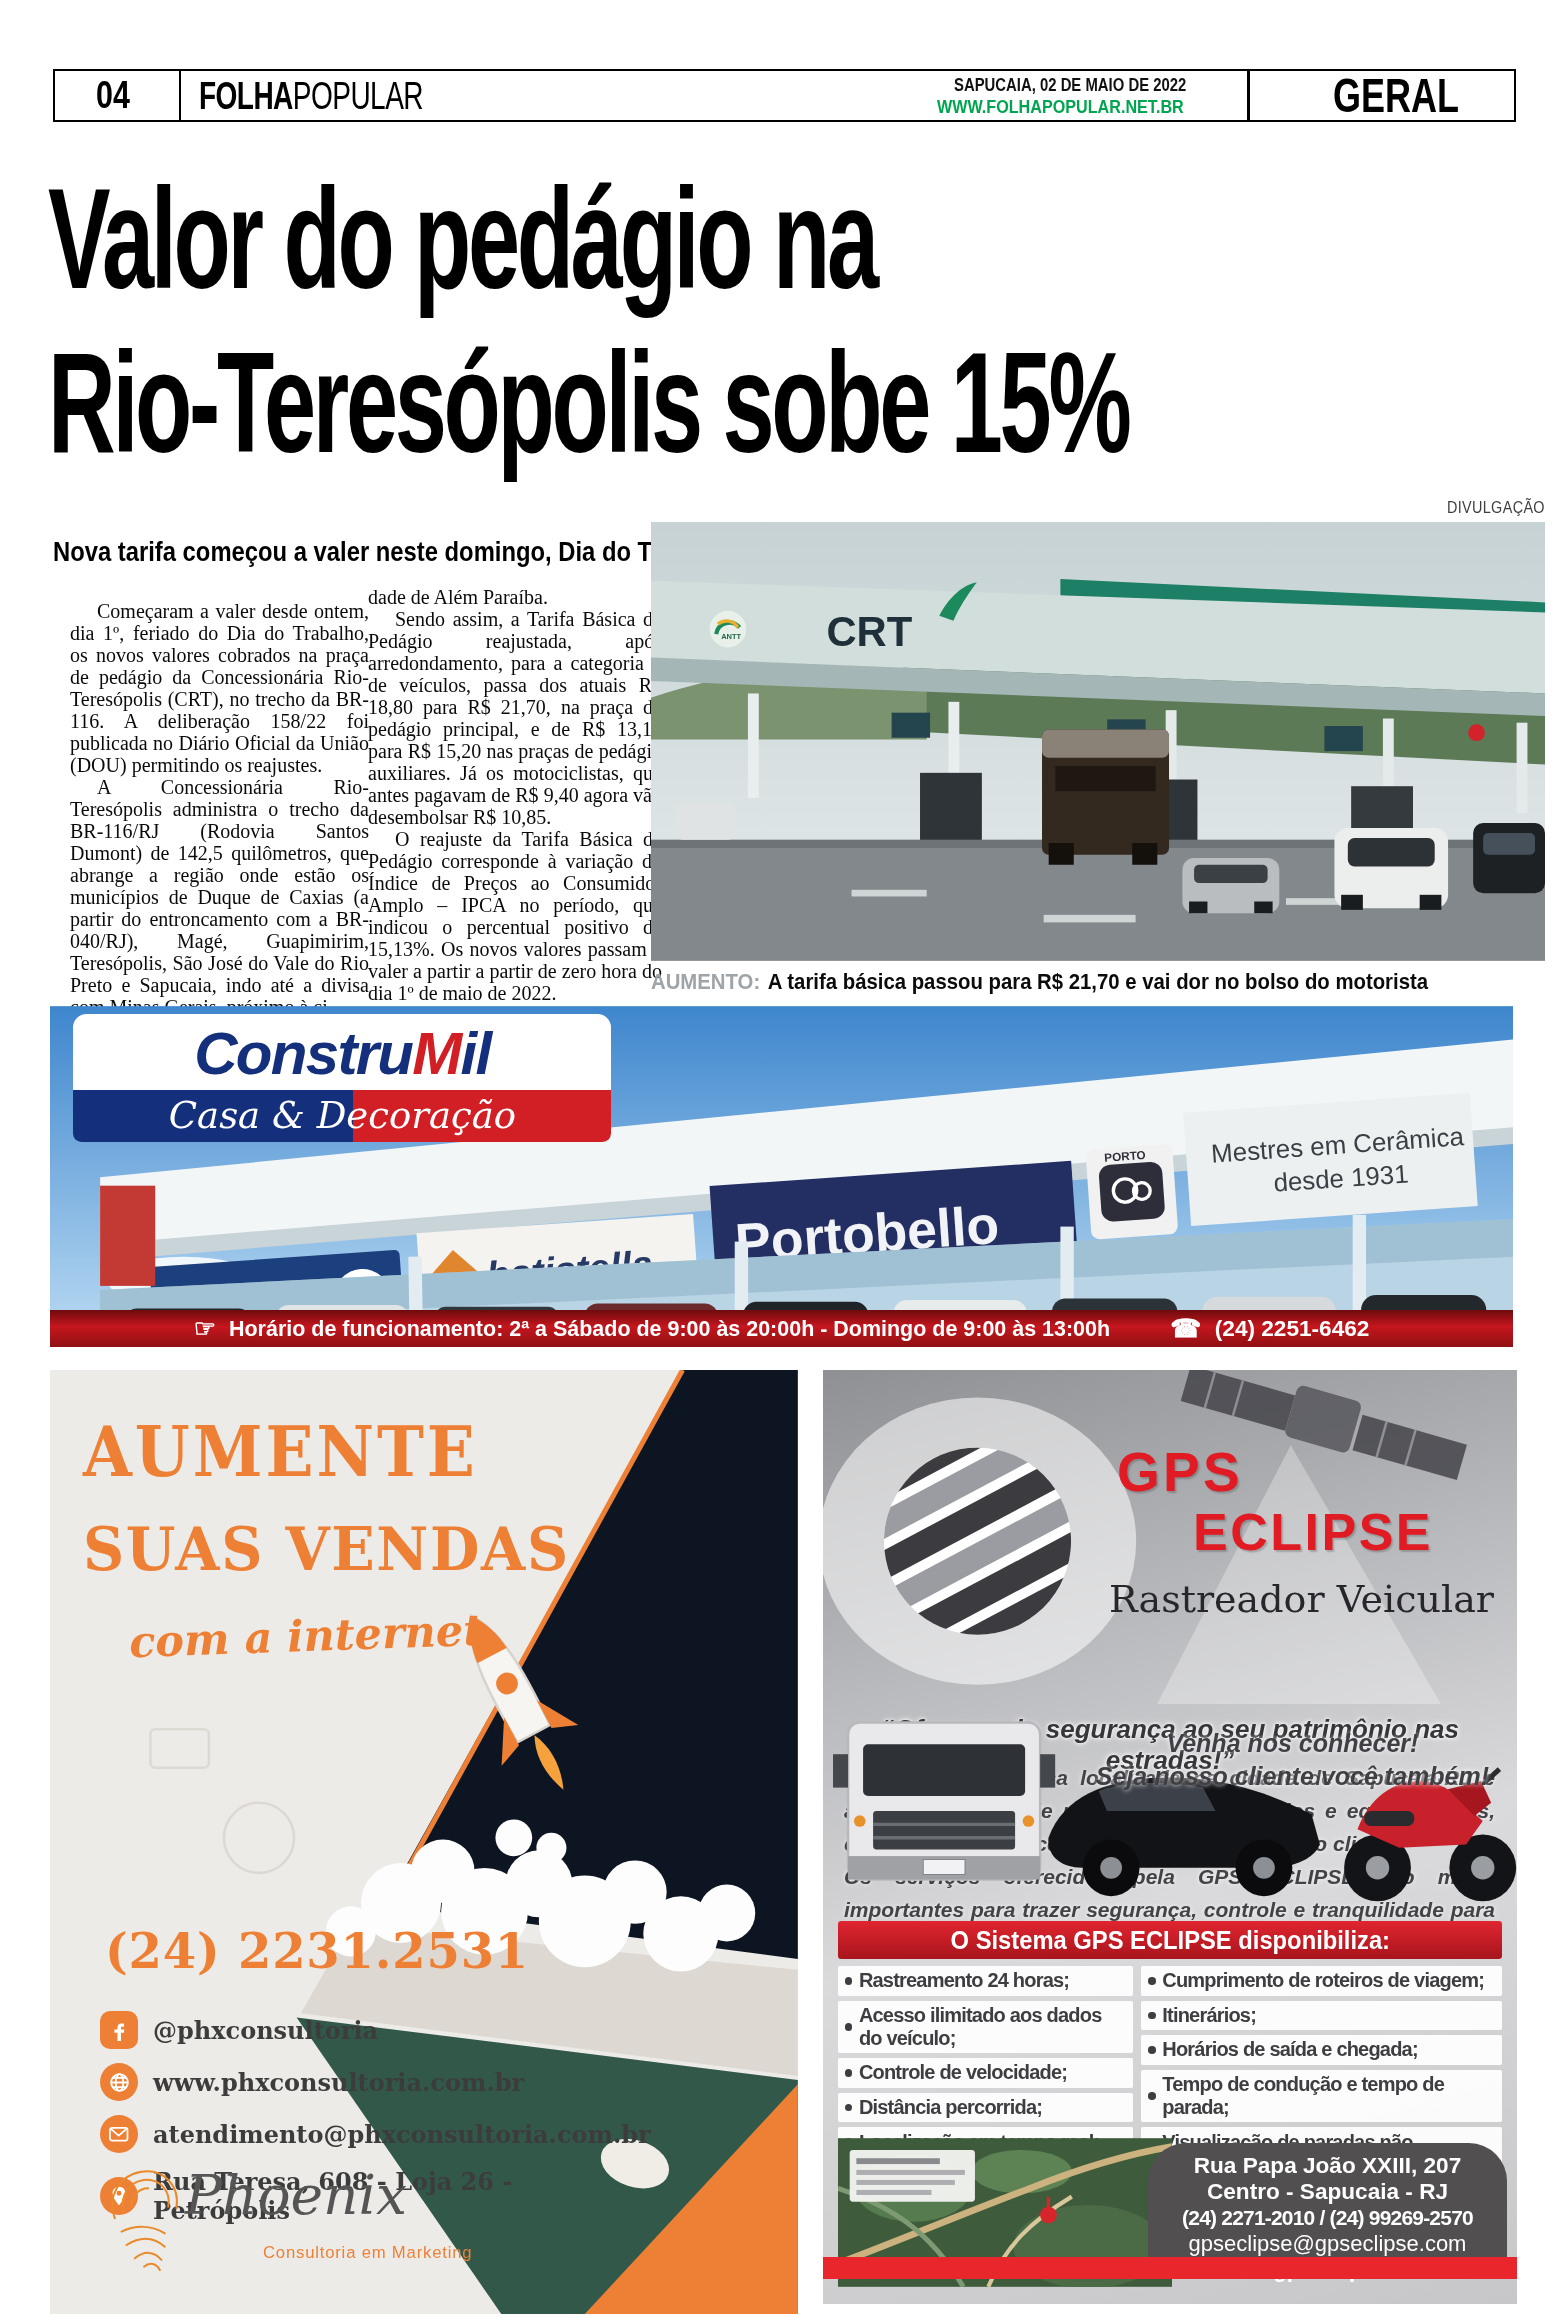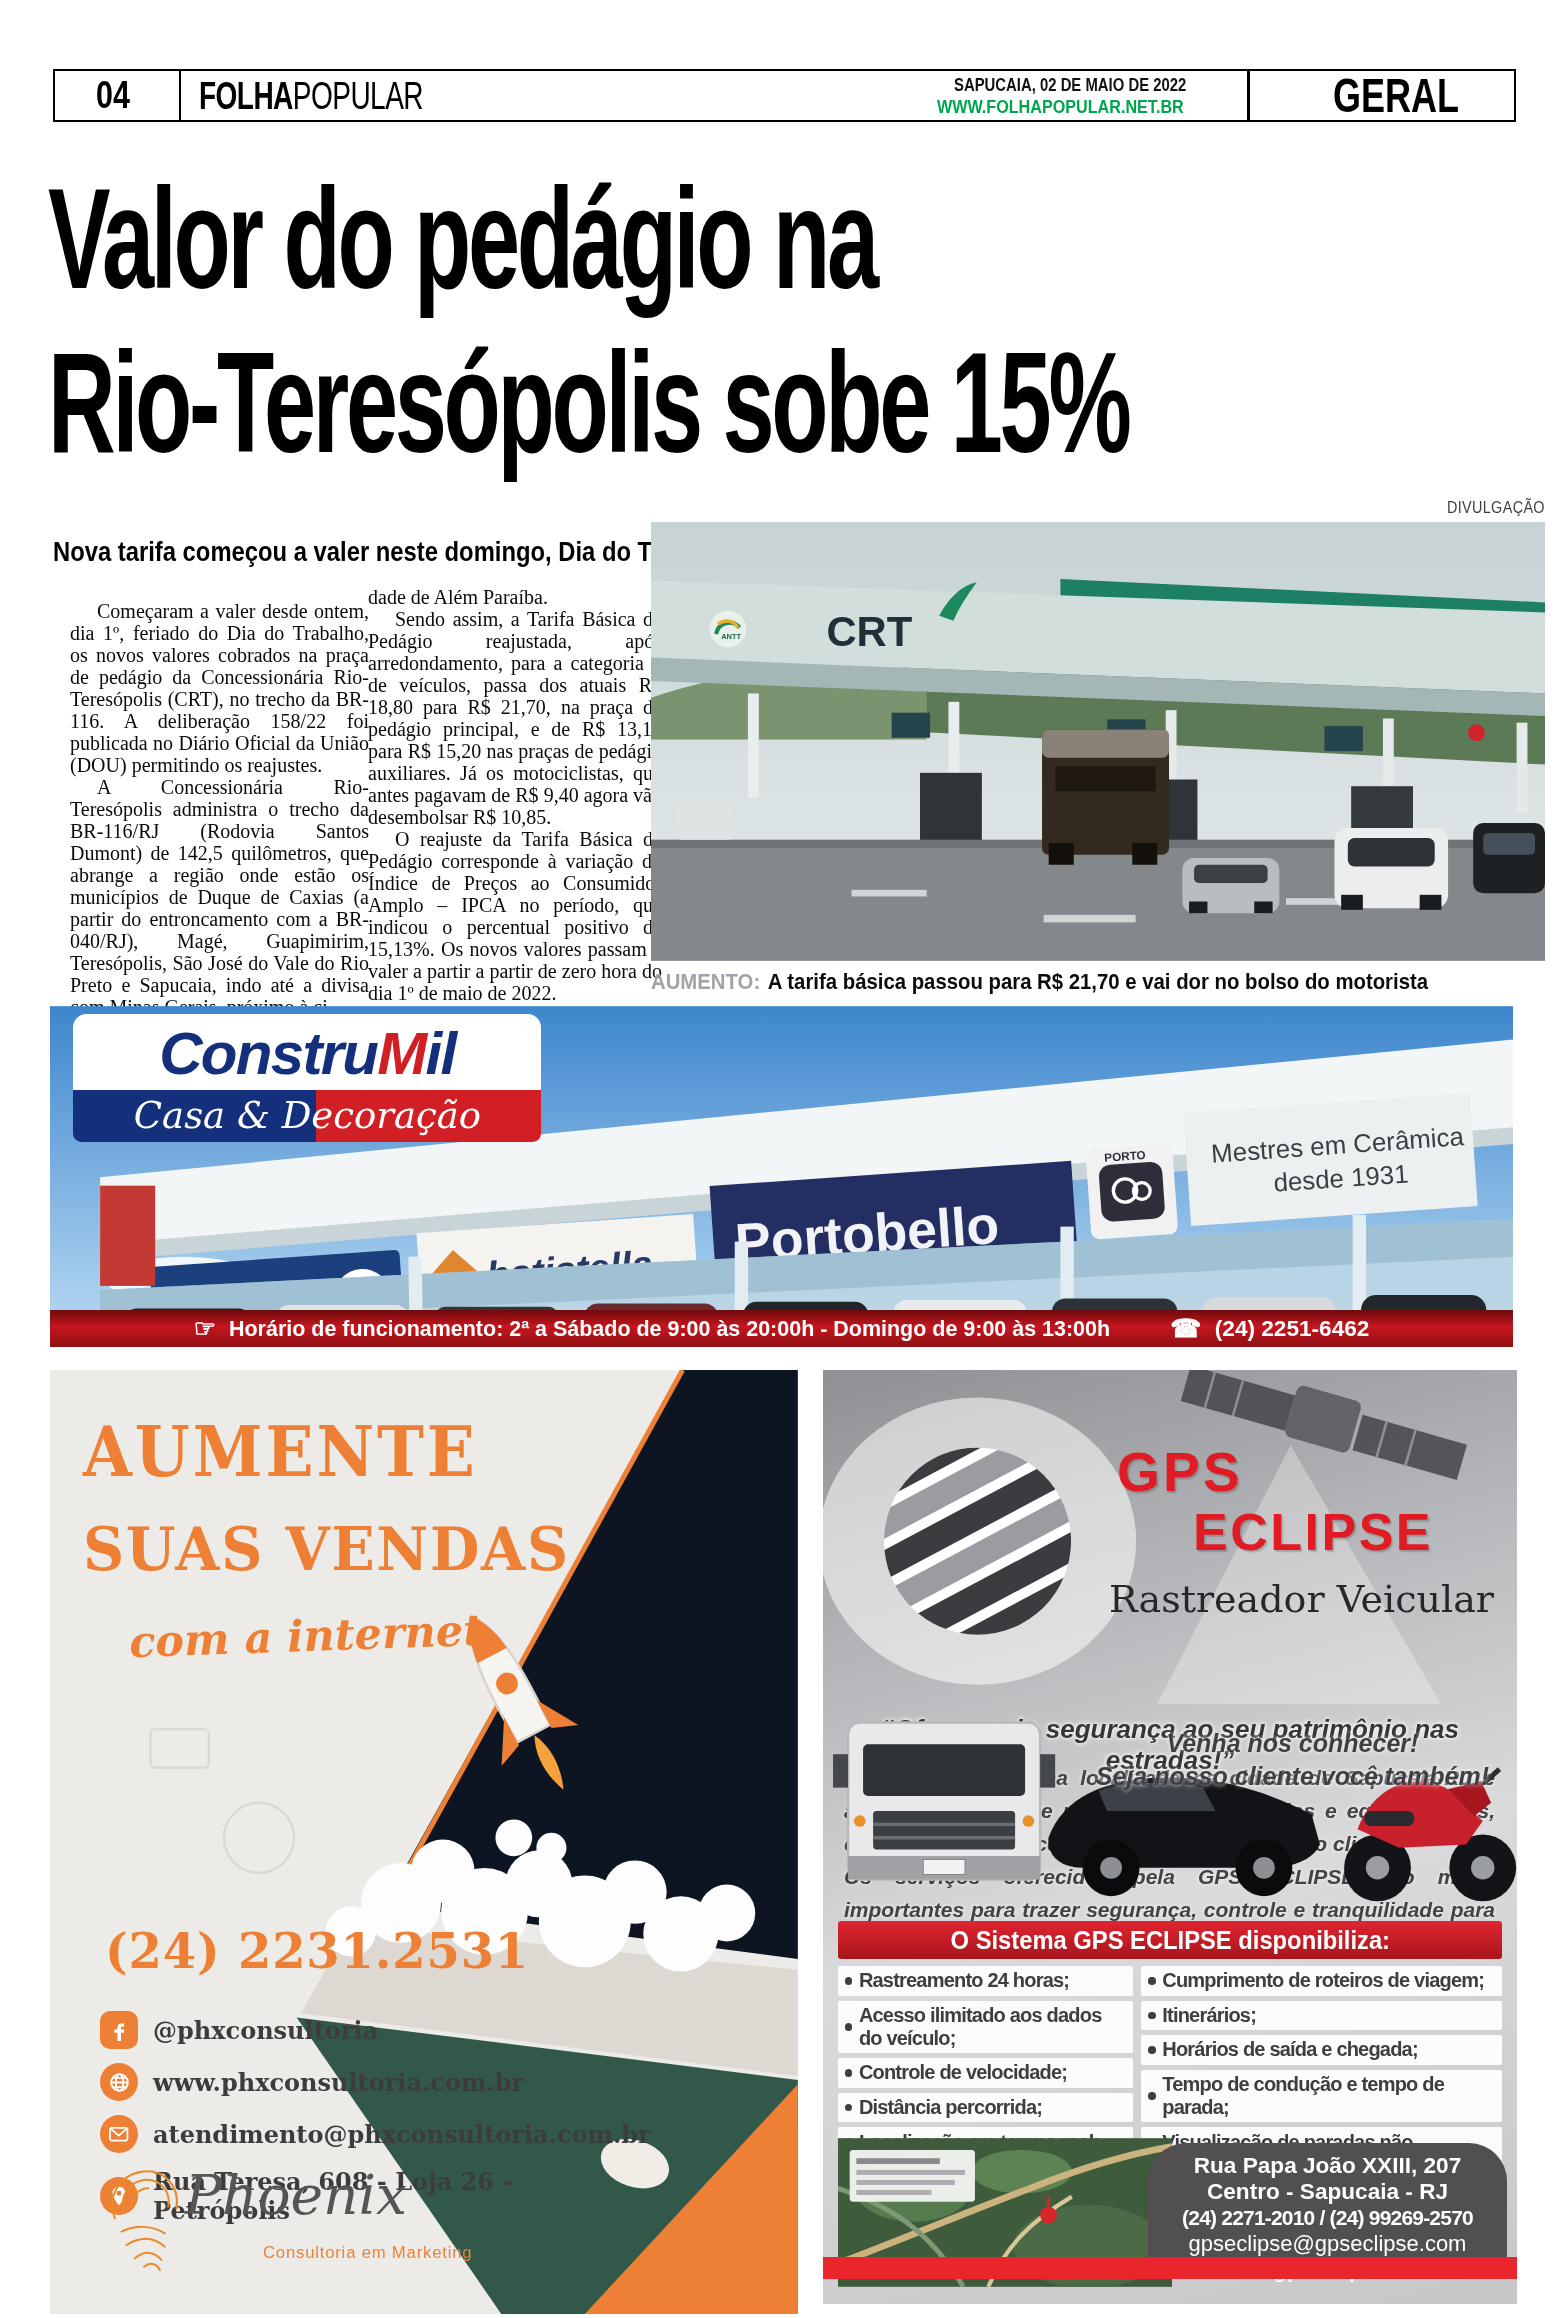--- a/index.html
+++ b/index.html
@@ -35,21 +35,21 @@
   #col1{left:50px;top:600px;width:299px;margin-left:20px;}
   #col2{left:368px;top:586px;width:294px;}
   #photo-credit{left:651px;top:499px;width:894px;text-align:right;font-size:16px;color:#3f3f3f;letter-spacing:0.4px;}
   #photo{left:651px;top:522px;width:894px;height:439px;background:#cfd6d8;}
   #caption{left:651px;top:969px;width:894px;font-size:22.6px;font-weight:700;}
   #caption .lab{color:#9fa4a8;margin-right:8.4px;}
   #caption .txt{color:#0b0b0b;}
 
   
   #construmil{left:50px;top:1006px;width:1463px;height:341px;overflow:hidden;}
-  #cm-logo{left:23.4px;top:8.4px;width:468px;}
+  #cm-logo{left:23.4px;top:8.4px;width:538px;}
   #cm-logo-top{background:#fff;border-radius:13.4px 13.4px 0 0;padding:3.3px 16.7px 0 16.7px;text-align:center;
                font-style:italic;font-weight:900;font-size:60px;letter-spacing:-1.7px;line-height:72px;}
   .cm-blue{color:#14307c;} .cm-red{color:#d21f26;}
   #cm-logo-band{height:52px;background:linear-gradient(90deg,#14307c 0 52%,#d21f26 52% 100%);
                 border-radius:0 0 8.4px 8.4px;color:#fff;display:flex;align-items:center;justify-content:center;
                 font-family:"DejaVu Serif",serif;font-style:italic;font-size:37px;}
   #cm-slogan{left:33px;top:132px;font-size:30px;font-weight:800;color:#fff;
              text-shadow:1.7px 1.7px 0 #2b2b2b,-0.8px -0.8px 0 #2b2b2b,0.8px -0.8px 0 #2b2b2b,-0.8px 0.8px 0 #2b2b2b;}
   #cm-bar{left:0;bottom:0;width:100%;height:37px;display:flex;align-items:center;justify-content:center;gap:13.4px;
           background:linear-gradient(180deg,#6e0b0d,#c5161d 45%,#8f1013);color:#fff;font-weight:700;font-size:22.6px;}

